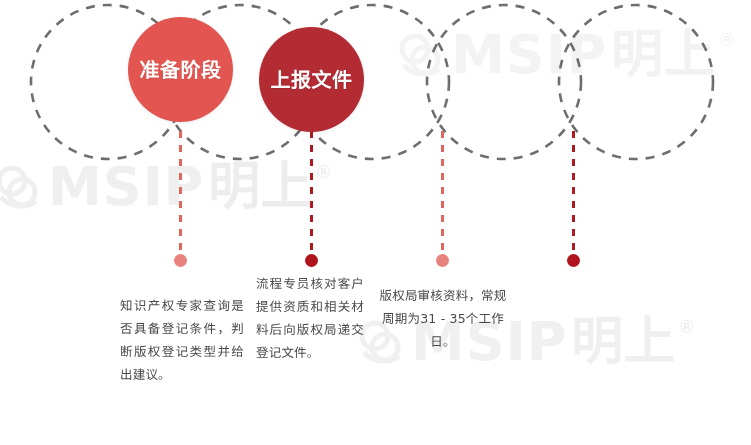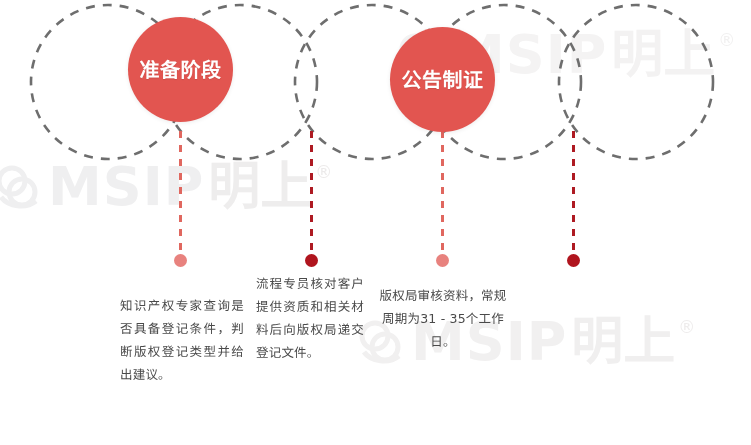--- a/index.html
+++ b/index.html
@@ -204,24 +204,24 @@
     <svg class="stem" width="3" height="123">
       <line x1="1.5" y1="0" x2="1.5" y2="123" stroke="#AE1A22" stroke-width="3" stroke-dasharray="7 7"></line>
     </svg>
     <span class="dot" style="background:#B0151E;"></span>
   </div>
 
   <div class="stage-circle" style="left:128px; top:17px; width:105px; height:105px; background:#E25550;">
     <span class="stage-label">准备阶段</span>
   </div>
 
-
-  <div class="stage-circle" style="left:390px; top:27px; width:105px; height:105px; background:#E25550;">
-    <span class="stage-label">公告制证</span>
-  </div>
+  <div class="stage-circle" style="left:259px; top:27px; width:105px; height:105px; background:#B32B33;">
+    <span class="stage-label">上报文件</span>
+  </div>
+
 
 
   <div class="desc justify" style="left:120px; top:294px; width:124px;">知识产权专家查询是否具备登记条件，判断版权登记类型并给出建议。</div>
 
   <div class="desc justify" style="left:256px; top:272px; width:108px;">流程专员核对客户提供资质和相关材料后向版权局递交登记文件。</div>
 
   <div class="desc center" style="left:378px; top:284px; width:130px;">版权局审核资料，常规周期为31 - 35个工作日。</div>
 
 
 </div>

